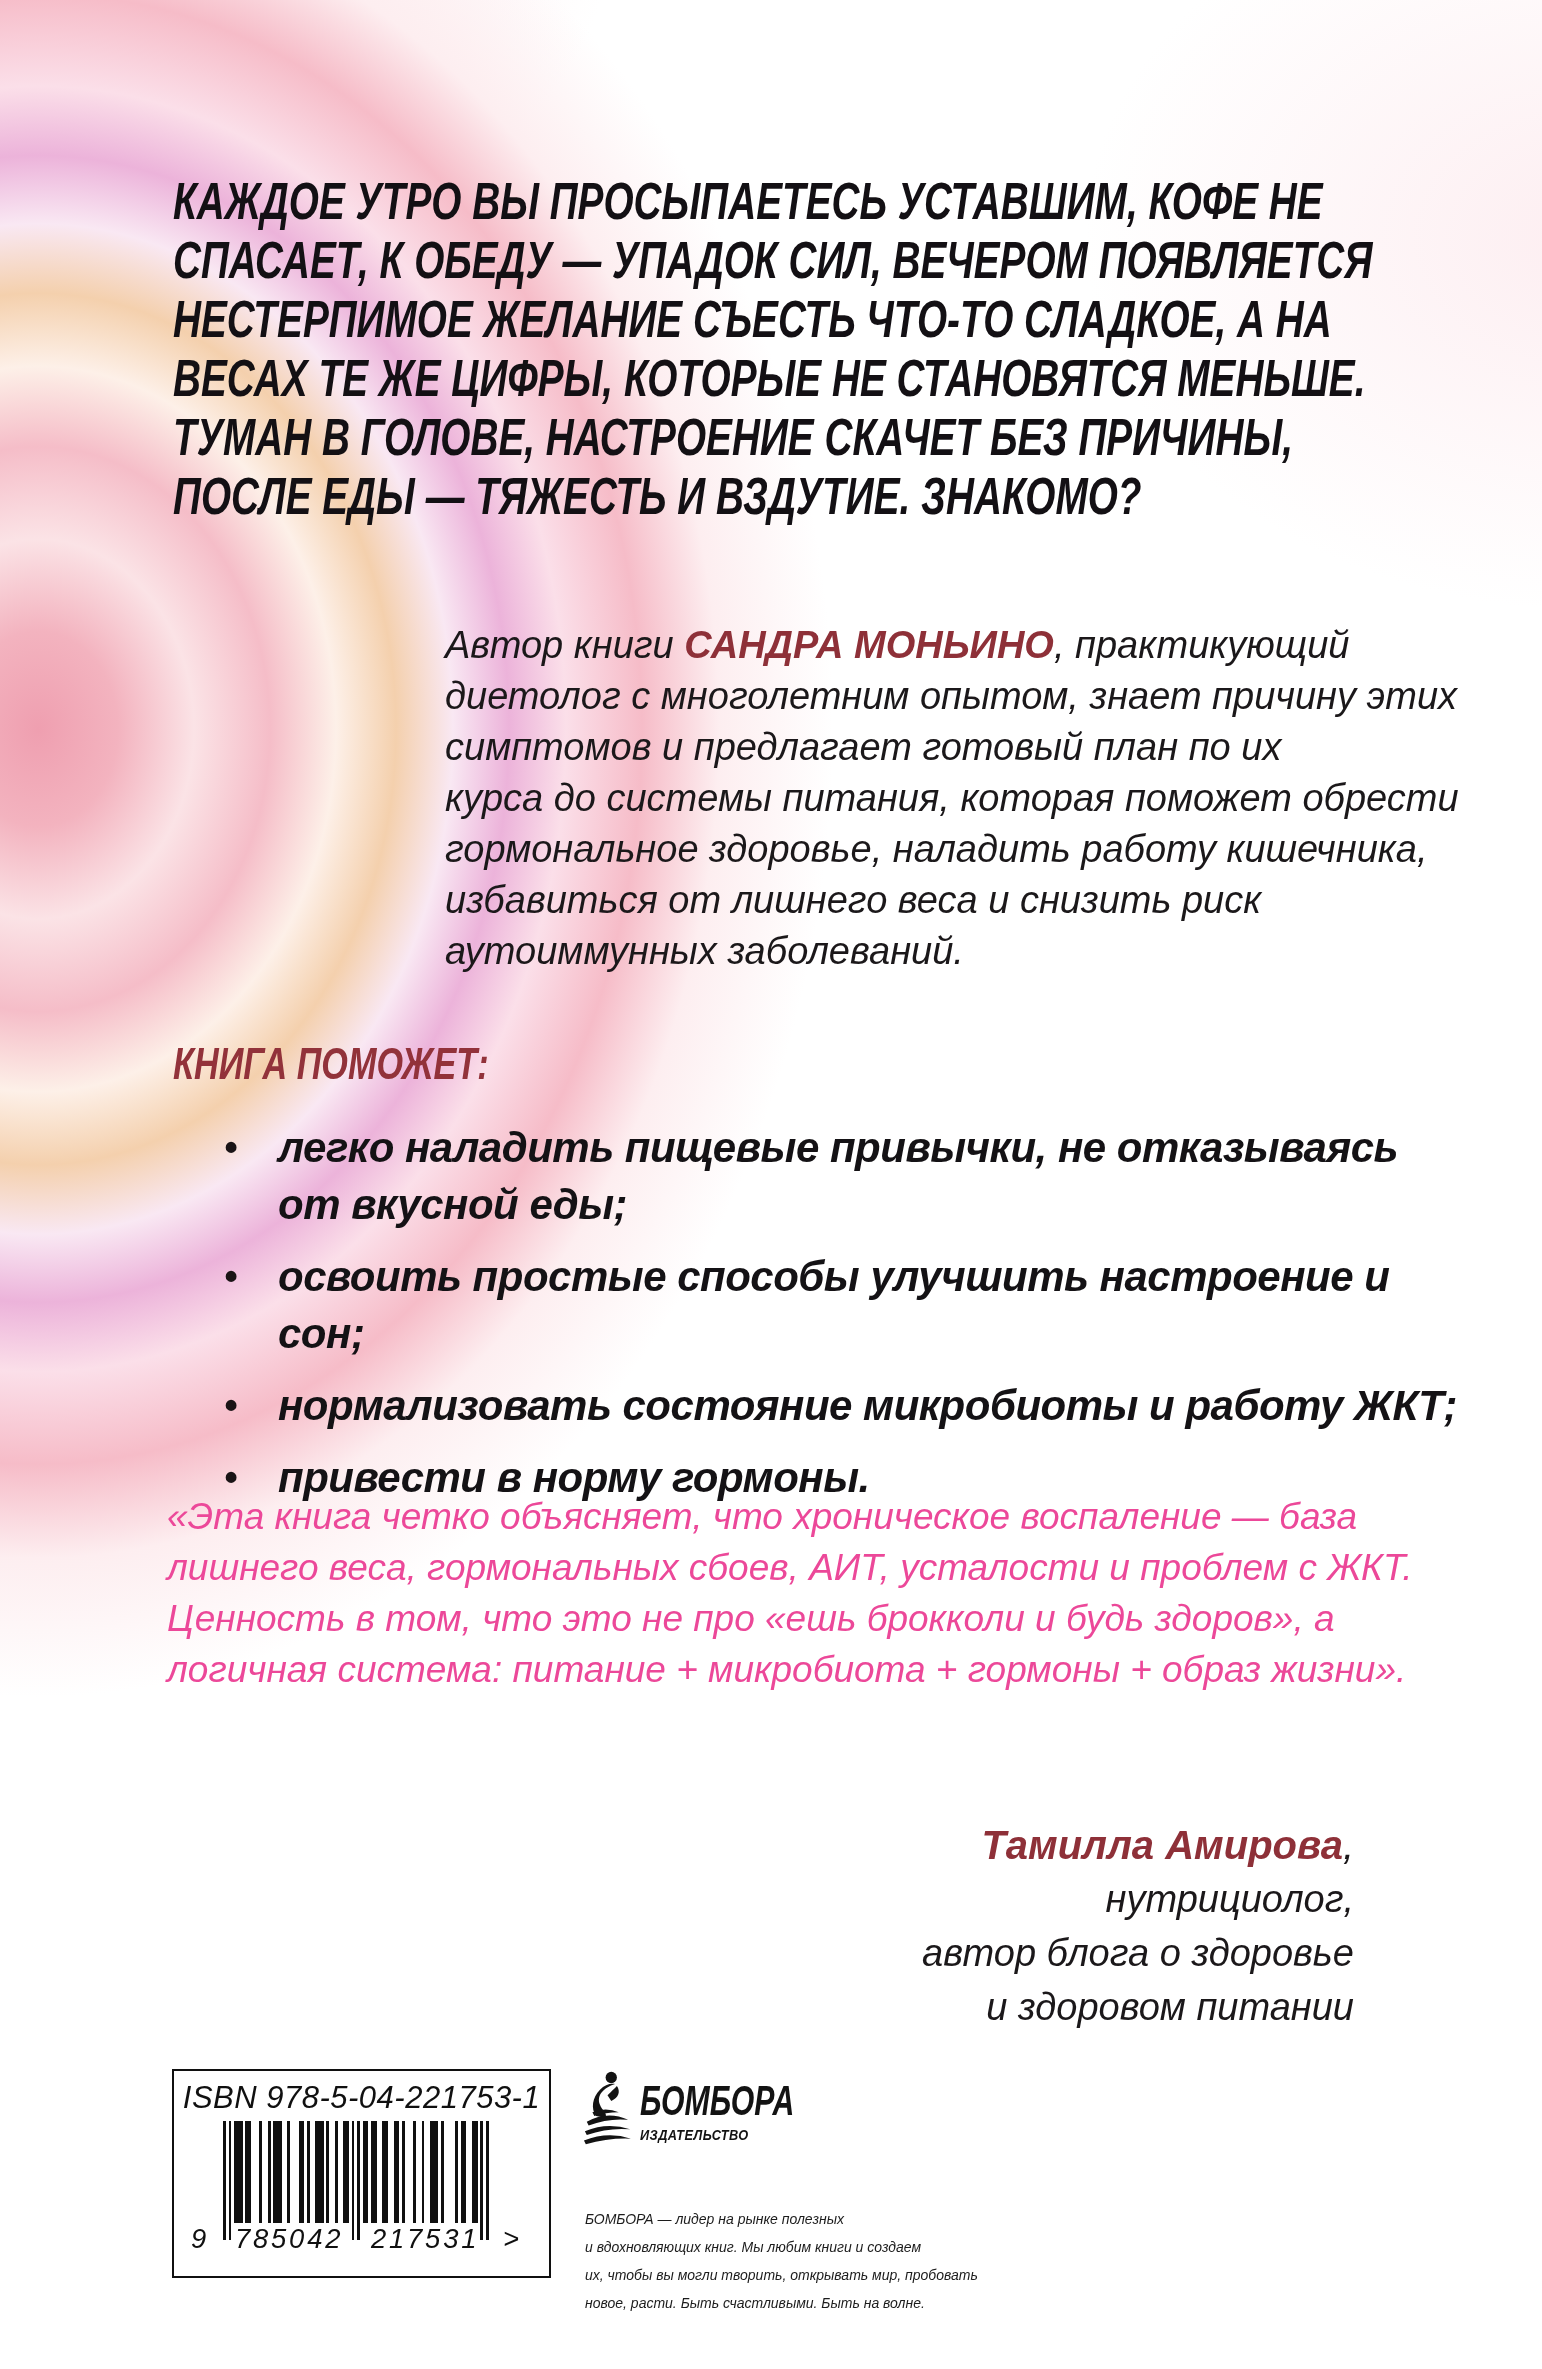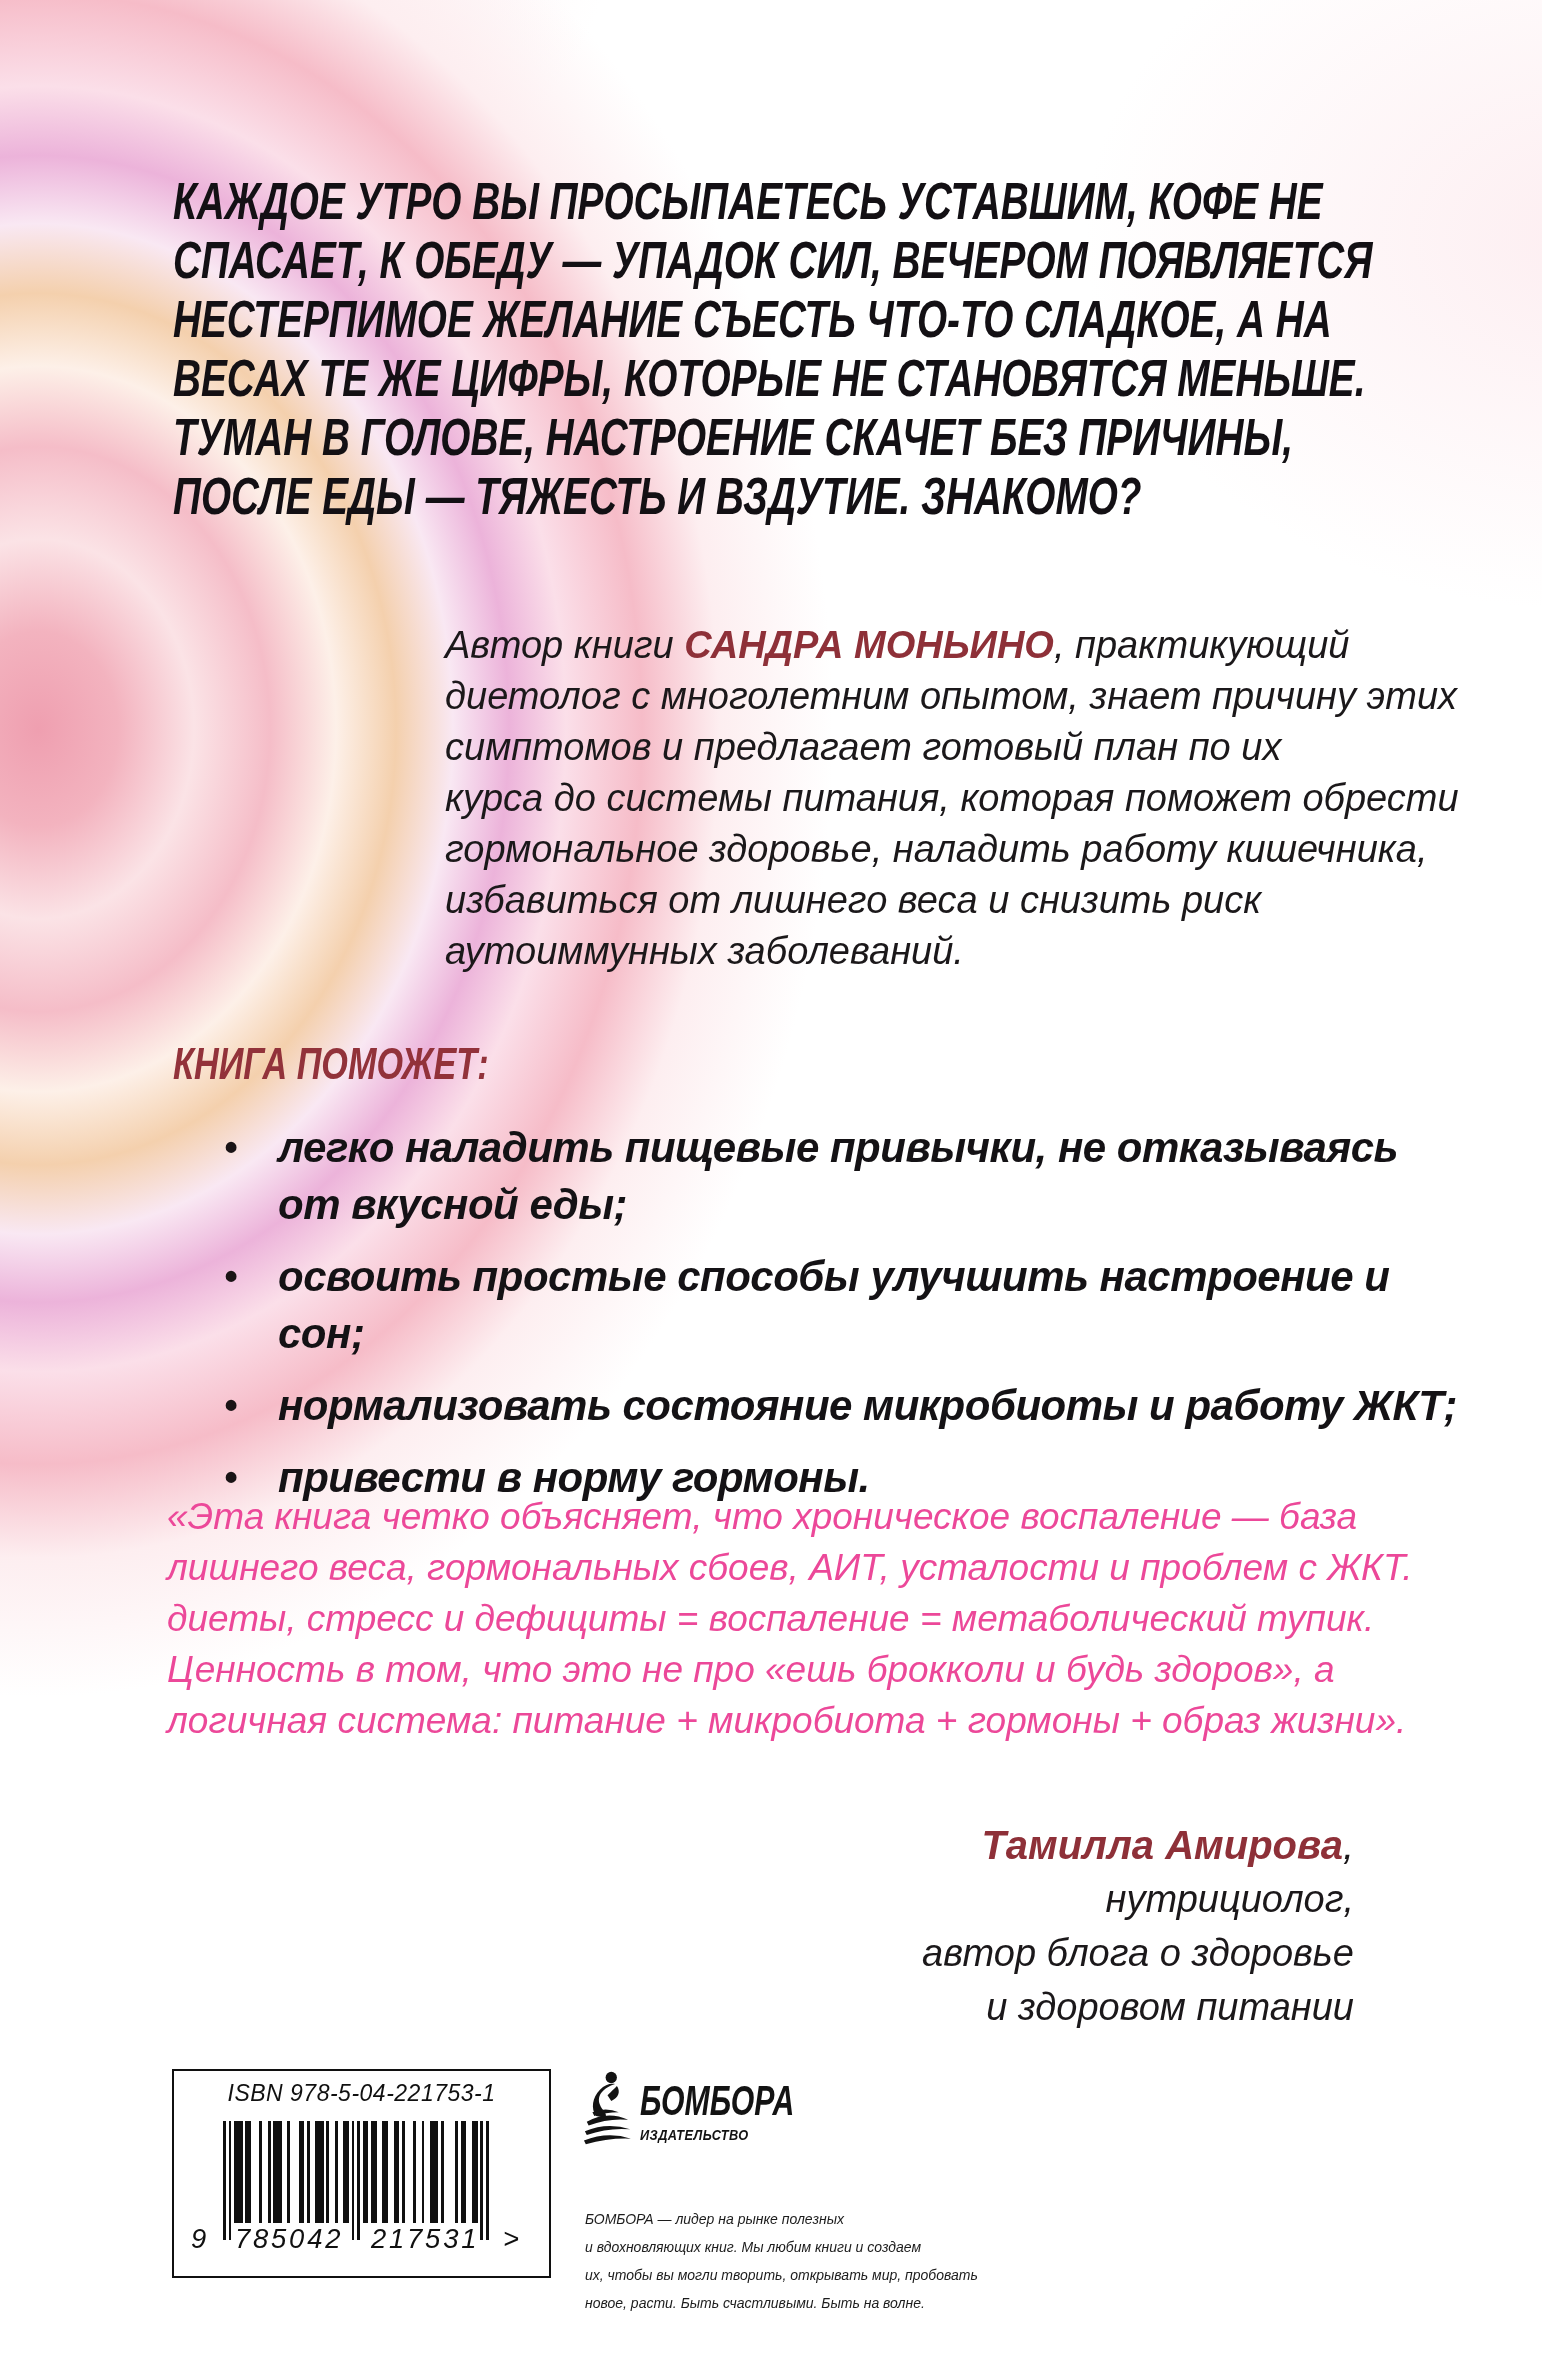--- a/index.html
+++ b/index.html
@@ -54,21 +54,21 @@
   }
   .reviewer .rname{font-size:40px; font-weight:700; line-height:49px; color:#8e3038; margin-bottom:2px;}
   .reviewer .rname .comma{color:#1b181a; font-weight:400;}
   .reviewer .rline{font-size:38px; font-weight:400; line-height:54px; color:#1b181a;}
   .barcode-box{
     left:172px; top:2069px; width:379px; height:209px;
     border:2.8px solid #101010; background:#ffffff; box-sizing:border-box;
   }
   .isbn{
     position:absolute; left:0; top:8.5px; width:100%; text-align:center;
-    font-size:23px; letter-spacing:0.5px; color:#101010;
+    font-size:31px; letter-spacing:0.5px; color:#101010;
   }
   .ean-bars{
     position:absolute; left:49px; top:50px; width:273px; height:119px;
     display:flex; align-items:flex-start;
   }
   .module{width:2.8px; height:102px;}
   .module.bar{background:#101010;}
   .module.bar.guard{height:119px;}
   .ean-digits{
     position:absolute; left:0; top:152px; width:100%;
@@ -142,21 +142,20 @@
       <span class="dot">•</span>
       <div class="btxt">
         <div>привести в норму гормоны.</div>
       </div>
     </div>
   </div>
 
   <div class="abs quote">
     <div>«Эта книга четко объясняет, что хроническое воспаление — база</div>
     <div>лишнего веса, гормональных сбоев, АИТ, усталости и проблем с ЖКТ.</div>
-    <div>диеты, стресс и дефициты = воспаление = метаболический тупик.</div>
     <div>Ценность в том, что это не про «ешь брокколи и будь здоров», а</div>
     <div>логичная система: питание + микробиота + гормоны + образ жизни».</div>
   </div>
 
   <div class="abs reviewer">
     <div class="rname"><span>Тамилла Амирова</span><span class="comma">,</span></div>
     <div class="rline">нутрициолог,</div>
     <div class="rline">автор блога о здоровье</div>
     <div class="rline">и здоровом питании</div>
   </div>

